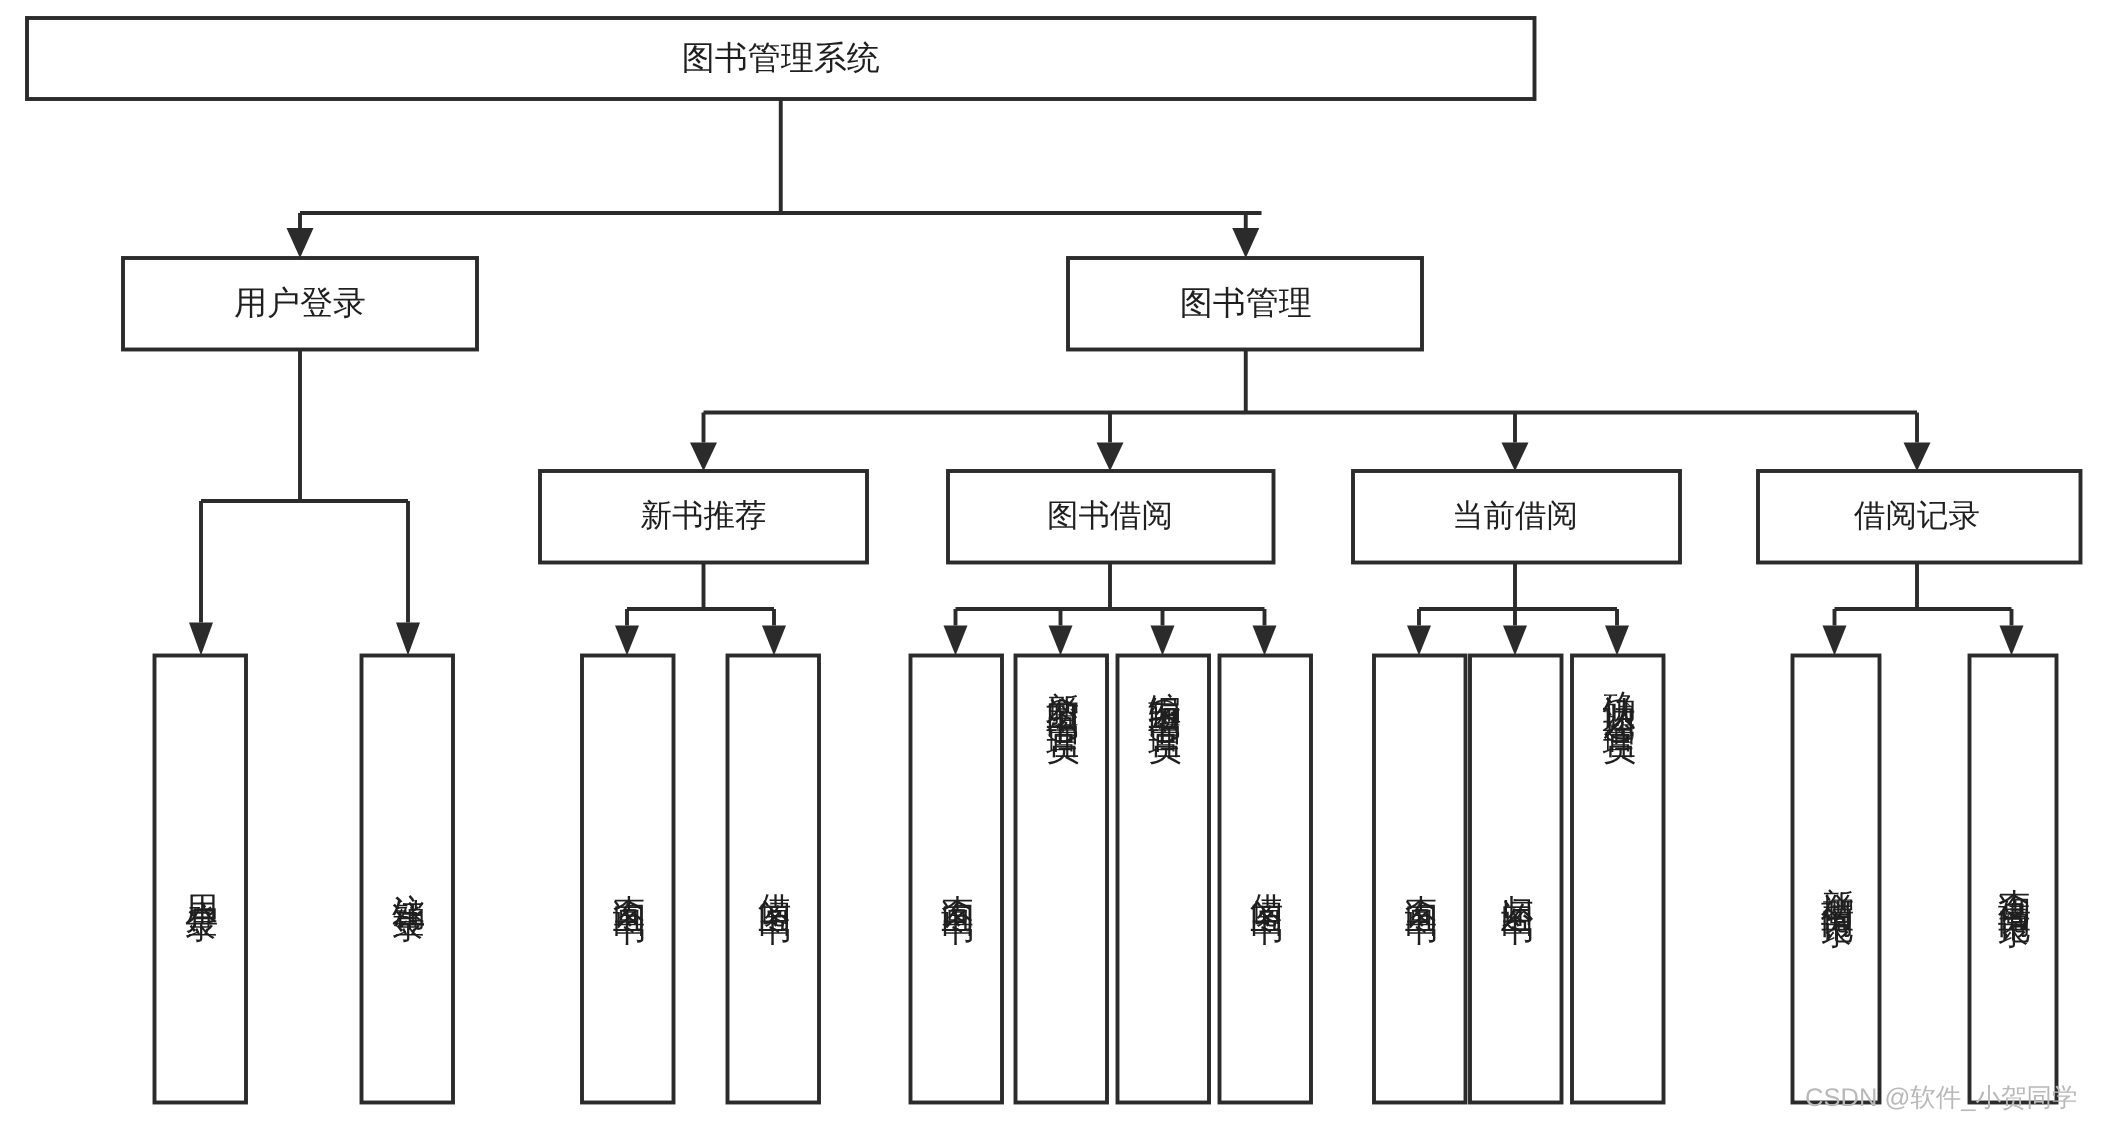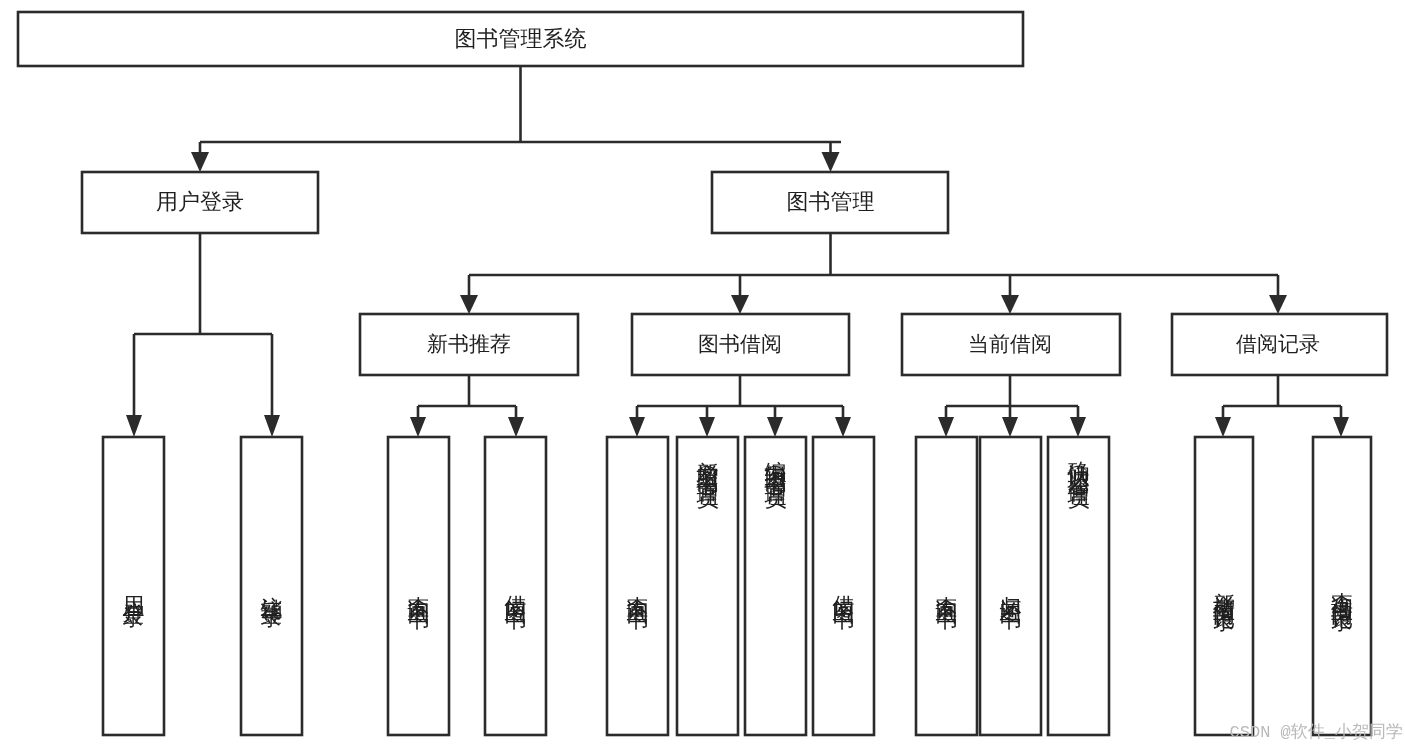--- a/index.html
+++ b/index.html
@@ -32,23 +32,23 @@
     font-family:"DejaVu Sans","Liberation Sans",sans-serif;
     font-size:22px;
     line-height:1;
     letter-spacing:4px;
     color:#1f1f1f;
     white-space:nowrap;
     text-align:center;
   }
   #watermark{
     position:absolute;
-    right:2px;
+    right:20px;
     bottom:4px;
-    font-family:Liberation Mono, monospace;
+    font-family:Liberation Sans, sans-serif;
     font-size:17px;
     color:#b9b9b9;
     white-space:nowrap;
     pointer-events:none;
   }
 </style>
 </head>
 <body>
 
 <svg id="diagram" viewBox="0 0 1405 747" xmlns="http://www.w3.org/2000/svg">

